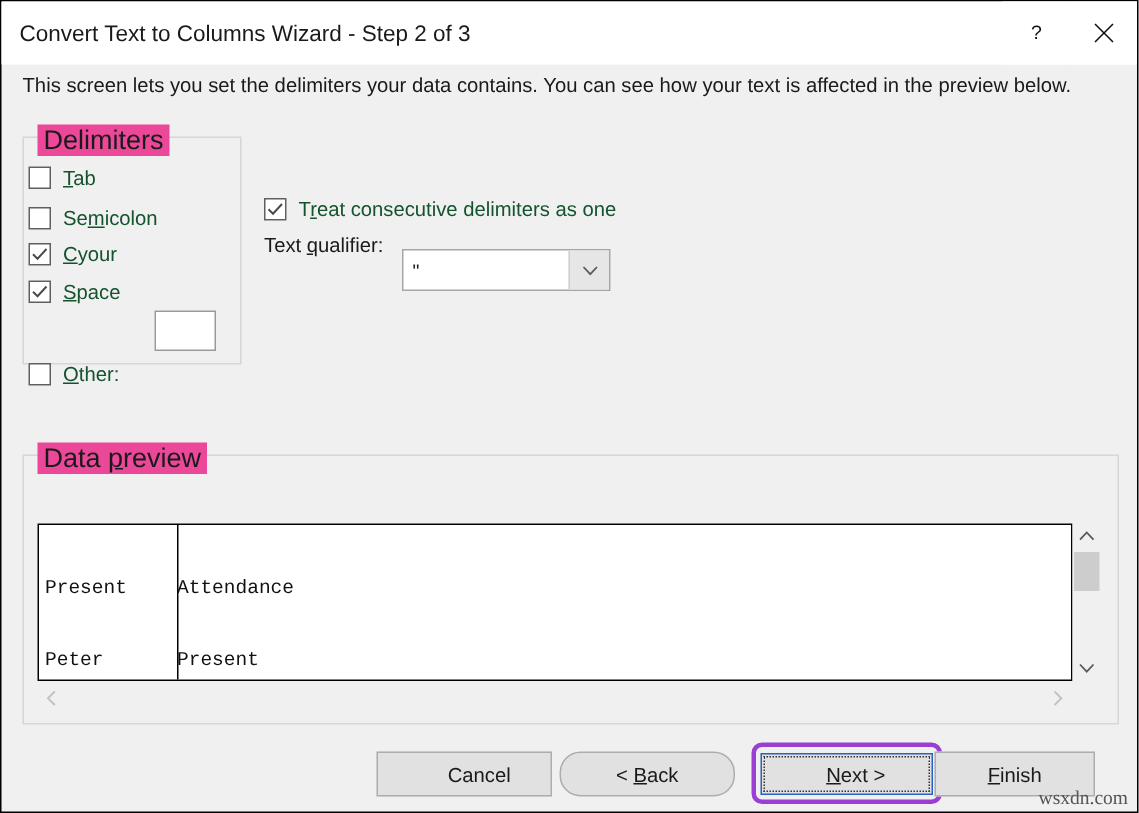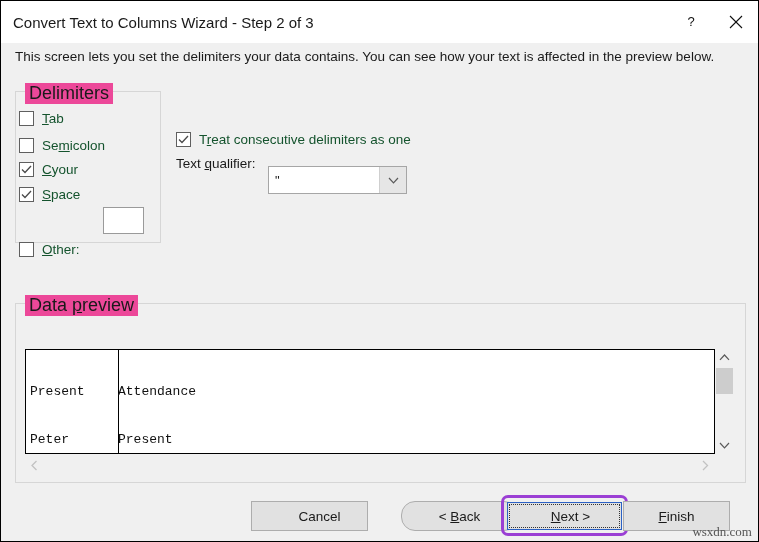--- a/index.html
+++ b/index.html
@@ -285,21 +285,21 @@
     background: #e1e1e1;
     border: 1px solid #adadad;
     font-size: 13.5px;
     color: #1a1a1a;
     display: flex;
     align-items: center;
     justify-content: center;
     font-family: "Liberation Sans", sans-serif;
   }
   #btn-cancel { left: 250px; top: 500px; width: 117px; padding-left: 20px; }
-  #btn-back   { left: 400px; top: 500px; width: 117px; border-radius: 14px; }
+  #btn-back   { left: 372px; top: 500px; width: 117px; border-radius: 14px; }
   #btn-finish { left: 622px; top: 500px; width: 107px; }
 
   
   #btn-next-wrap {
     position: absolute;
     left: 500px;
     top: 494px;
     width: 127px;
     height: 41px;
     box-sizing: border-box;

